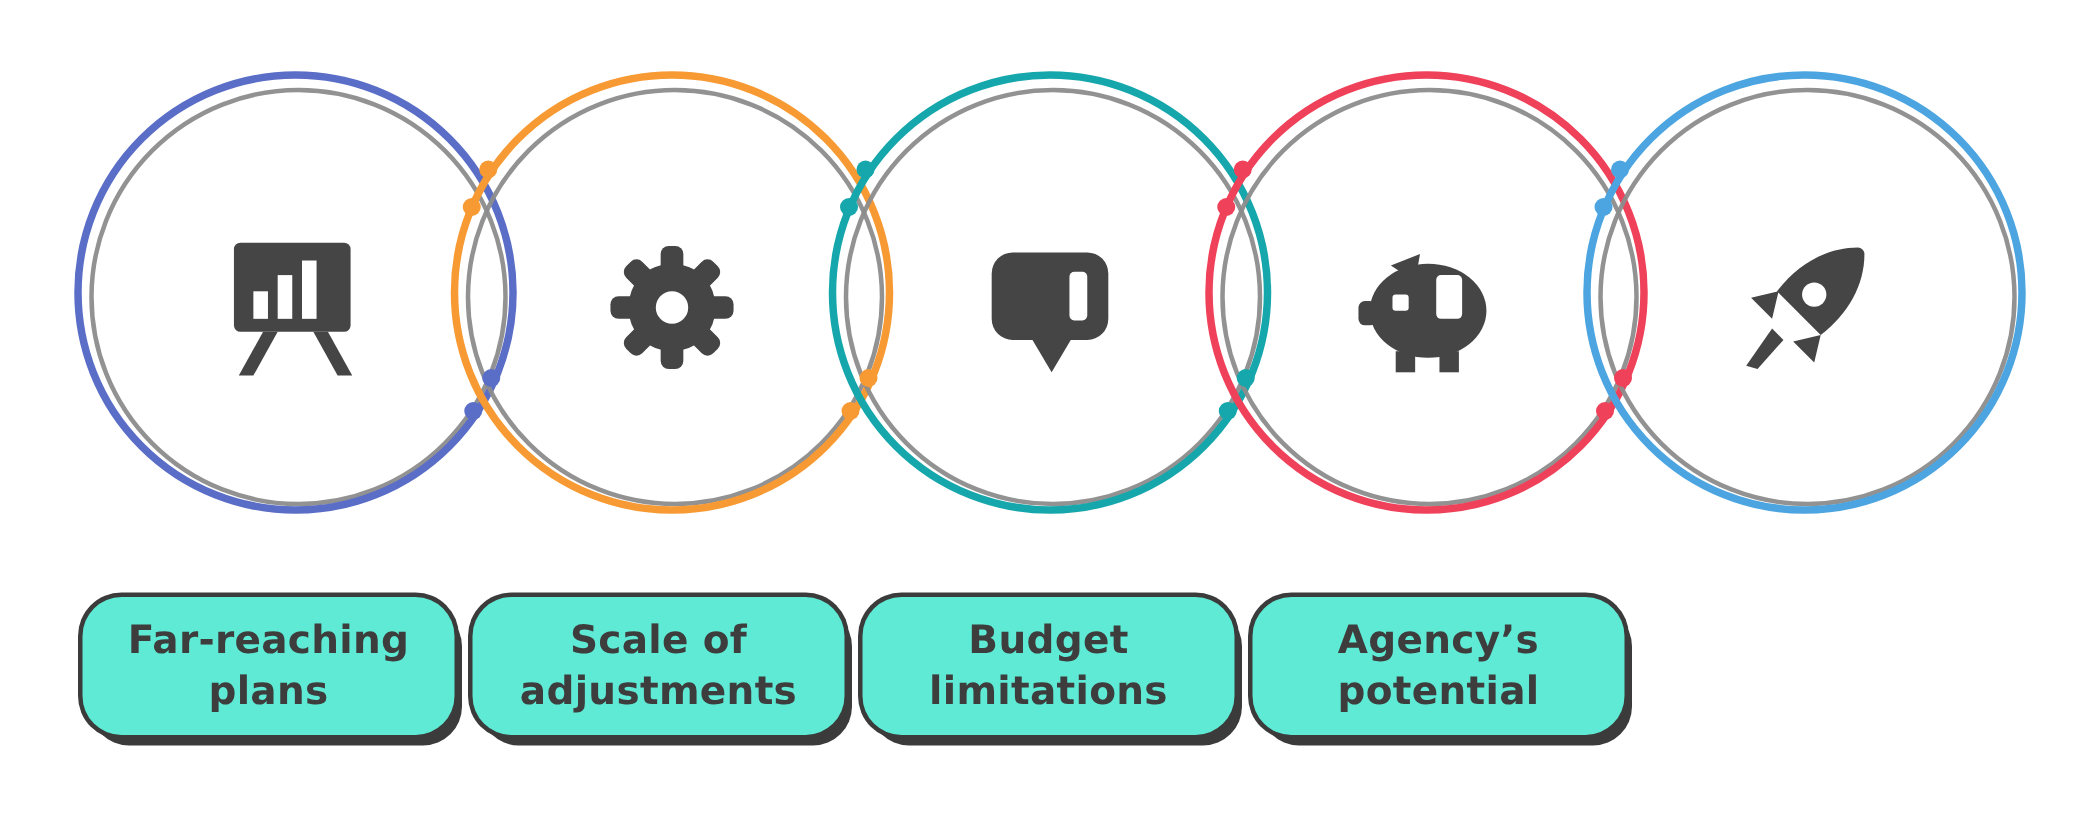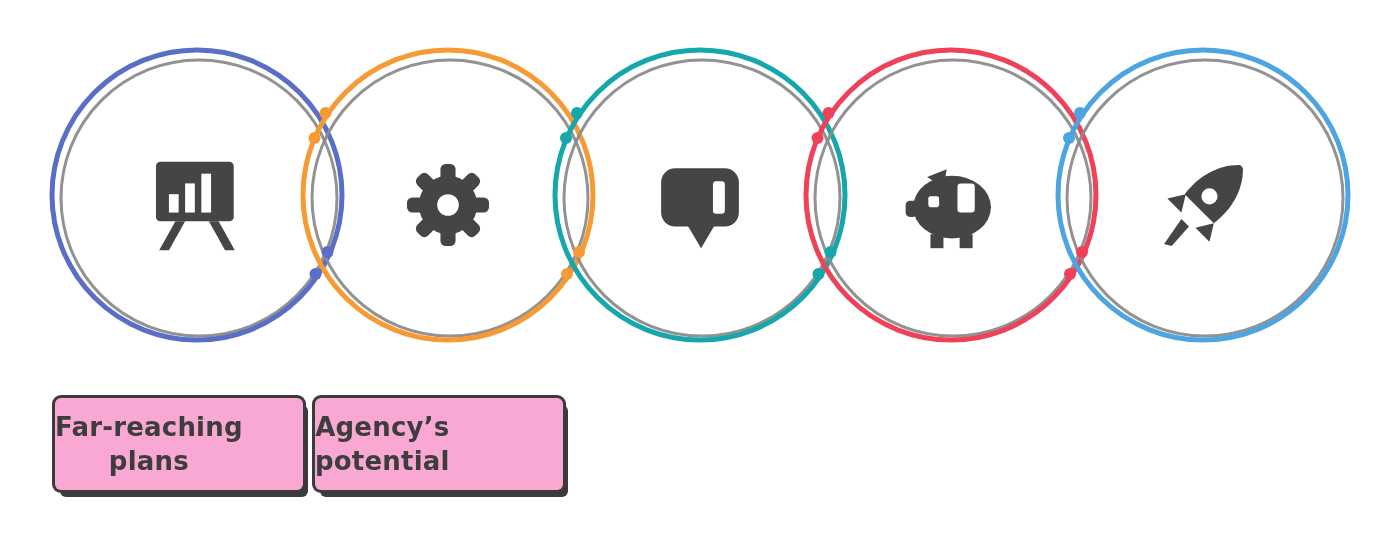--- a/index.html
+++ b/index.html
@@ -13,22 +13,22 @@
   svg.rings{position:absolute;left:0;top:0;display:block;}
   .ring{fill:none;stroke-width:5px;}
   .sketch{fill:none;stroke-width:3px;opacity:.95;}
   .dot{stroke:none;}
   .labels{
     position:absolute;left:55px;top:398px;
     display:flex;gap:12px;
   }
   .label-box{
     width:248px;height:92px;box-sizing:border-box;
-    background:#f9a8d4;border-radius:6px;
-    display:flex;align-items:center;
+    background:#5eead4;border-radius:26px;
+    display:flex;align-items:center;justify-content:center;
     text-align:center;
     box-shadow:0 0 0 3px #3b3b3b, 5px 7px 0 0 #3b3b3b;
   }
   .label-text{
     font-size:26px;font-weight:600;color:#3d3d3d;
     line-height:1.32;white-space:pre-line;
     letter-spacing:.2px;
   }
 </style>
 </head>
@@ -144,18 +144,26 @@
     </svg>
 
   </svg>
 
   <div class="labels">
     <div class="label-box">
       <span class="label-text">Far-reaching
 plans</span>
     </div>
     <div class="label-box">
+      <span class="label-text">Scale of
+adjustments</span>
+    </div>
+    <div class="label-box">
+      <span class="label-text">Budget
+limitations</span>
+    </div>
+    <div class="label-box">
       <span class="label-text">Agency’s
 potential</span>
     </div>
   </div>
 
 </div>
 
 </body></html>

